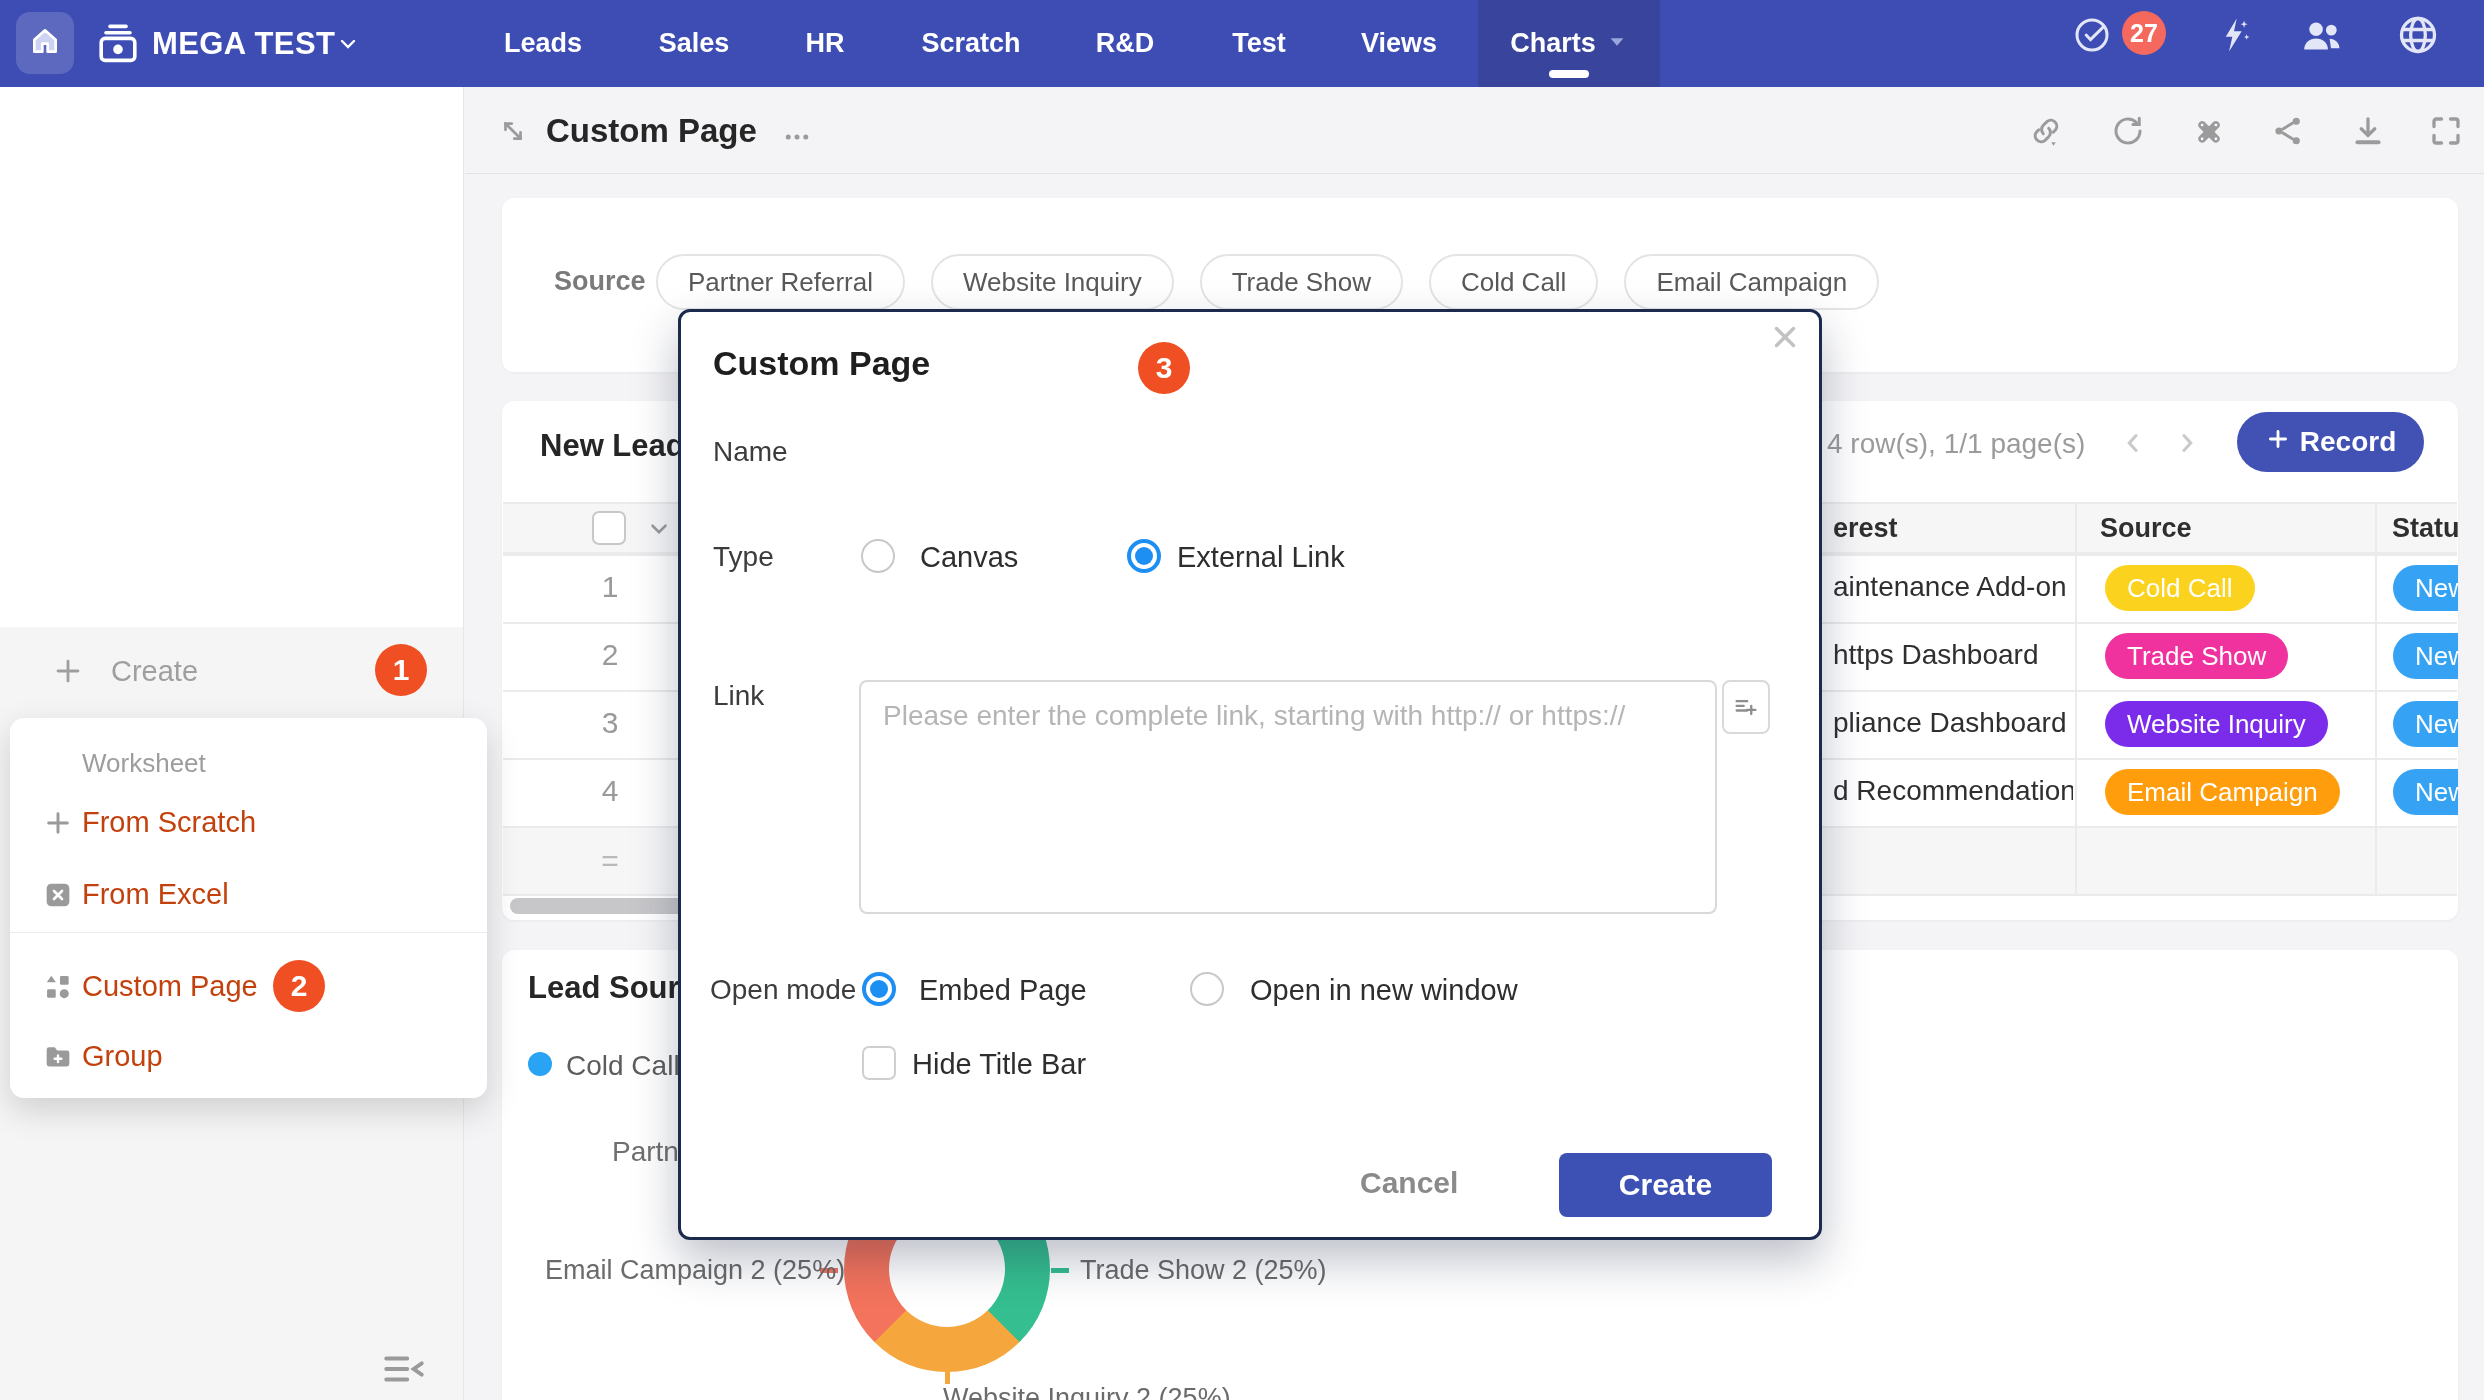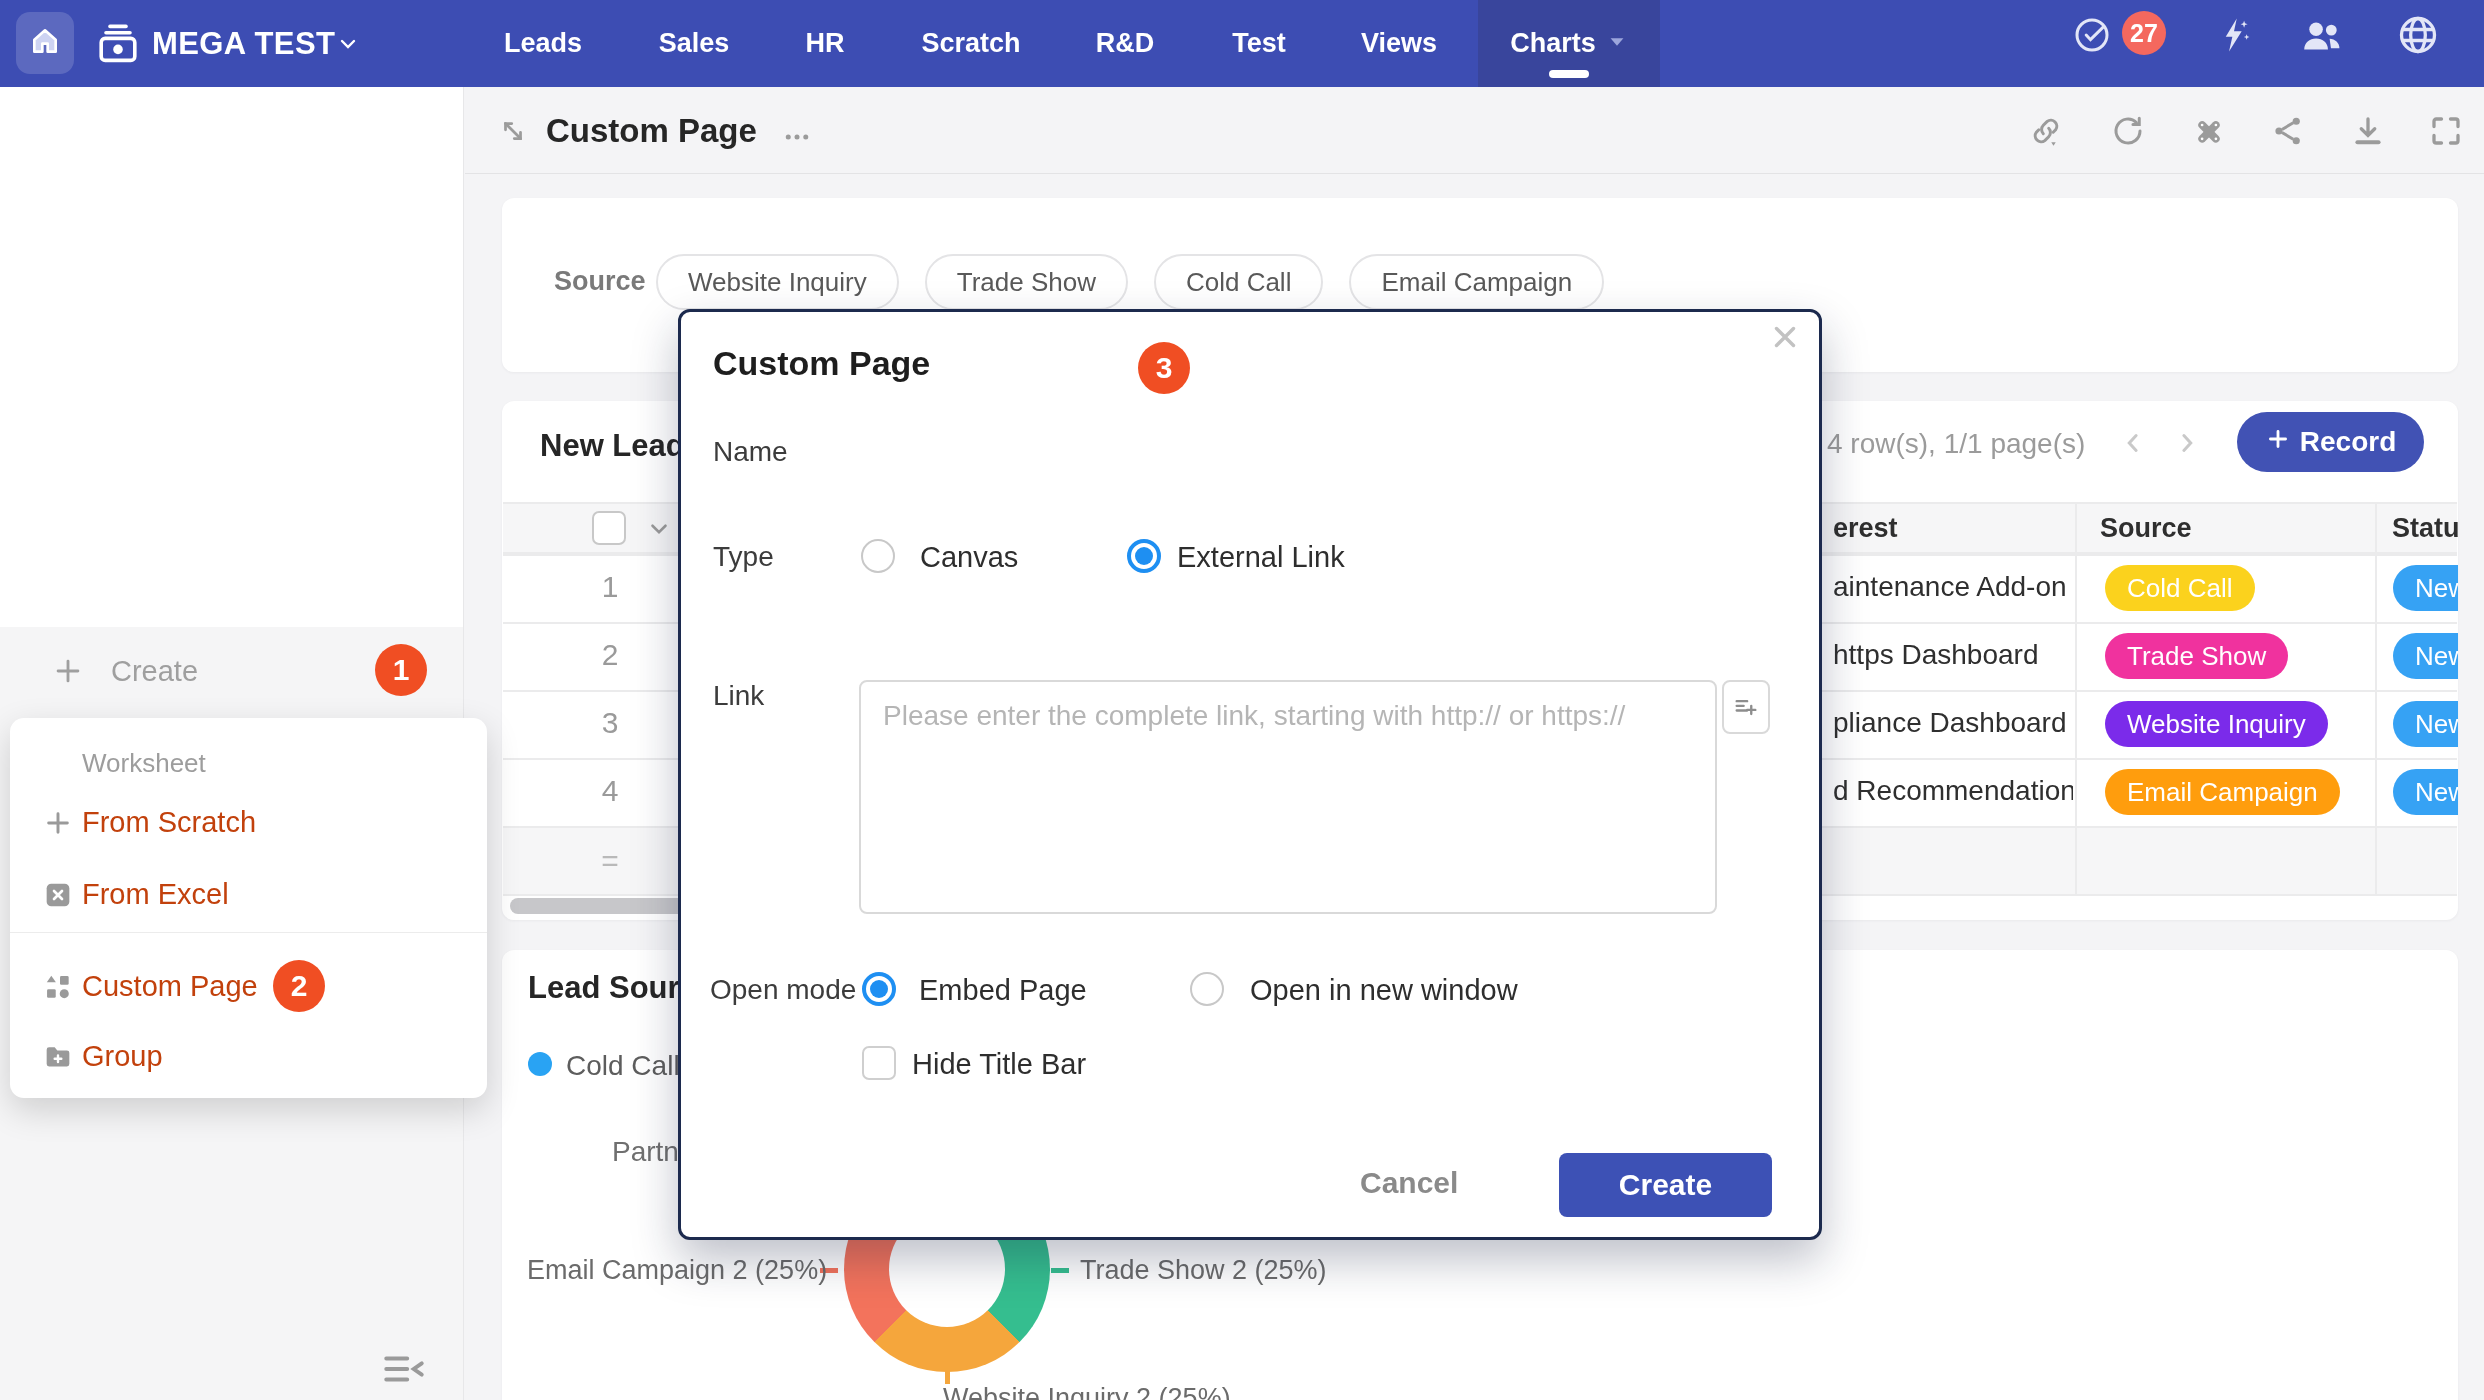--- a/index.html
+++ b/index.html
@@ -285,20 +285,21 @@
         <path d="M4 9V5.5A1.5 1.5 0 0 1 5.5 4H9"></path>
         <path d="M15 4h3.5A1.5 1.5 0 0 1 20 5.5V9"></path>
         <path d="M20 15v3.5a1.5 1.5 0 0 1-1.5 1.5H15"></path>
         <path d="M9 20H5.5A1.5 1.5 0 0 1 4 18.5V15"></path>
       </svg></span>
   <div class="ch-divider"></div>
 
   <div class="card card1"></div>
   <span class="src-label">Source</span>
   <div class="chip-row">
+    <span class="chip">Partner Referral</span>
     <span class="chip">Website Inquiry</span>
     <span class="chip">Trade Show</span>
     <span class="chip">Cold Call</span>
     <span class="chip">Email Campaign</span>
   </div>
 
   <div class="card card2"></div>
   <span class="tbl-title">New Lead</span>
   <span class="row-count">4 row(s), 1/1 page(s)</span>
   <span class="pag-ic" style="left:2118px;top:428px"><svg width="30" height="30" viewBox="0 0 24 24" fill="none" stroke="currentColor" stroke-width="2.4" stroke-linecap="round">
@@ -358,21 +359,21 @@
   <div class="card card3"></div>
   <span class="chart-title">Lead Sour</span>
   <span class="legend-dot" style="background-color: rgb(41, 163, 243);"></span>
   <span class="legend-lbl">Cold Call</span>
   <span class="legend-frag">Partn</span>
 
   <div class="donut" style="background: conic-gradient(from -45deg, rgb(41, 163, 243) 0%, rgb(41, 163, 243) 25%, rgb(53, 190, 143) 25%, rgb(53, 190, 143) 50%, rgb(245, 166, 60) 50%, rgb(245, 166, 60) 75%, rgb(243, 115, 92) 75%, rgb(243, 115, 92) 100%);"></div>
   <div class="donut-hole"></div>
 
   <span class="pie-tick" style="left: 820px; top: 1268px; width: 18px; height: 5px; background-color: rgb(243, 115, 92);"></span>
-  <span class="pie-lbl" style="left:527px;width:268px;text-align:left"><span class="lbl-text">Email Campaign  2 (25%)</span></span>
+  <span class="pie-lbl" style="left:545px;width:268px;text-align:left"><span class="lbl-text">Email Campaign  2 (25%)</span></span>
   <span class="pie-tick" style="left: 1051px; top: 1268px; width: 18px; height: 5px; background-color: rgb(53, 190, 143);"></span>
   <span class="pie-lbl" style="left:1080px"><span class="lbl-text">Trade Show  2 (25%)</span></span>
   <span class="pie-tick" style="left: 945px; top: 1368px; width: 5px; height: 16px; background-color: rgb(245, 166, 60);"></span>
   <span class="pie-lbl" style="left:943px;top:1383px"><span class="lbl-text">Website Inquiry  2 (25%)</span></span>
 
   <div class="menu"></div>
   <span class="menu-sec" style="z-index:41">Worksheet</span>
   <span class="menu-ic" style="top:807px;z-index:41"><svg width="32" height="32" viewBox="0 0 24 24" fill="none" stroke="currentColor" stroke-width="2.2" stroke-linecap="round">
         <path d="M12 5v14M5 12h14"></path>
       </svg></span>

